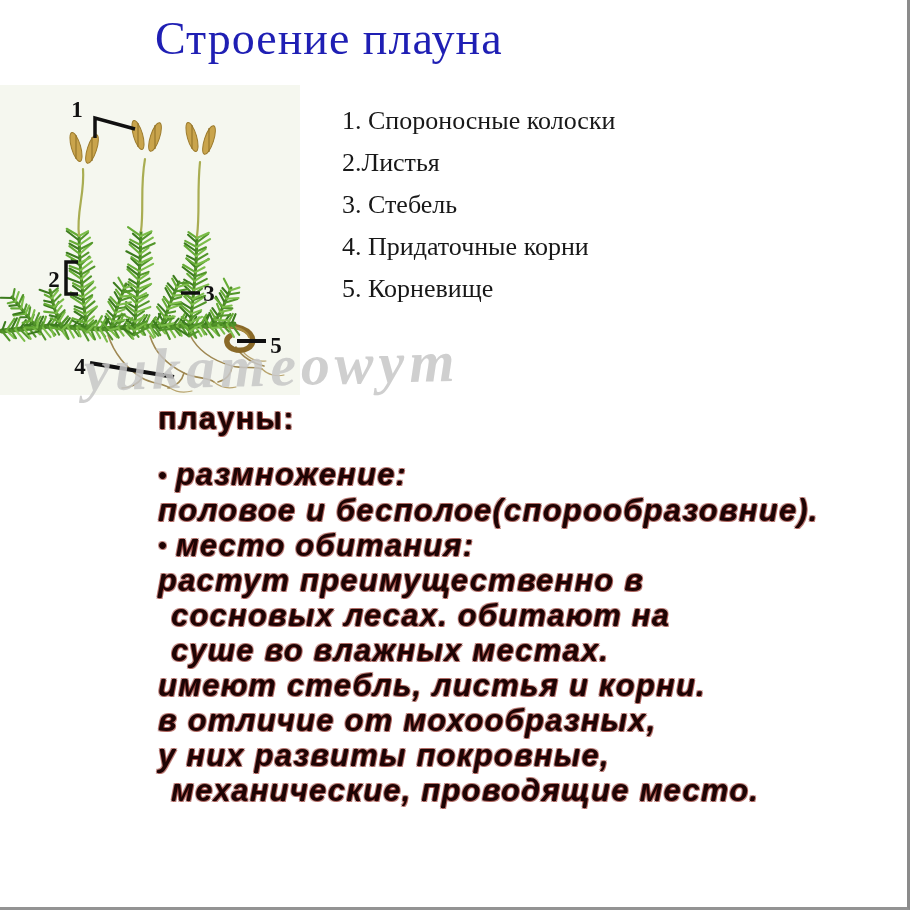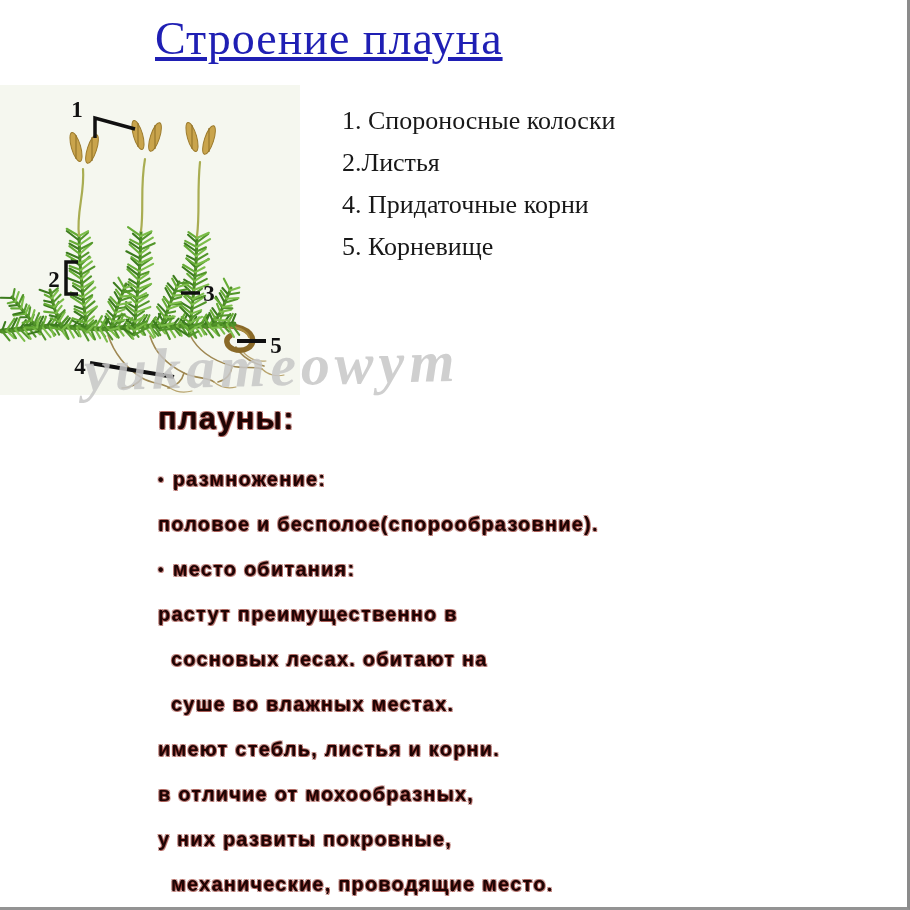--- a/index.html
+++ b/index.html
@@ -5,42 +5,42 @@
   html,body{margin:0;padding:0;background:#e8e8e8;}
   #page{
     position:relative;width:910px;height:910px;background:#ffffff;
     overflow:hidden;box-sizing:border-box;
     border-right:3px solid #8b8b8b;border-bottom:3px solid #939393;
     font-family:"Liberation Sans",sans-serif;
   }
   .slide-title{
     position:absolute;left:155px;top:12px;
     font-family:"Liberation Serif",serif;font-weight:500;
-    font-size:46px;color:#1f1fb4;letter-spacing:1px;white-space:nowrap;text-decoration:underline;
+    font-size:46px;color:#1f1fb4;letter-spacing:1px;white-space:nowrap;
   }
   #figure-wrap{position:absolute;left:0;top:85px;width:300px;height:310px;}
   #legend{
     position:absolute;left:342px;top:100px;
     font-family:"Liberation Serif",serif;font-size:26px;color:#181818;
   }
   .legend-item{line-height:42px;white-space:nowrap;}
   .watermark{
     position:absolute;left:84px;top:332px;width:420px;
     font-family:"Liberation Serif",serif;font-style:italic;font-weight:bold;
     font-size:58px;color:#c7c7c7;opacity:.85;letter-spacing:5px;
     transform:rotate(-1.5deg);white-space:nowrap;z-index:5;pointer-events:none;
   }
   #notes{
     position:absolute;left:158px;top:400px;width:740px;
     color:#1d0404;font-weight:bold;letter-spacing:1.2px;
     text-shadow:1px 1px 0 rgba(138,26,16,.55),-1px -1px 0 rgba(138,26,16,.45),
                 1px -1px 0 rgba(138,26,16,.35),-1px 1px 0 rgba(138,26,16,.35);
   }
   .notes-heading{font-size:31px;line-height:38px;margin-bottom:19px;}
-  .note-line{font-size:20px;line-height:45px;white-space:nowrap;}
+  .note-line{font-size:31px;line-height:35px;white-space:nowrap;font-style:italic;}
   .note-line.indent{padding-left:13px;}
   .bullet{font-size:.78em;vertical-align:.06em;padding-right:8px;}
   svg text.fig-num{
     font-family:"Liberation Serif",serif;font-weight:bold;font-size:23px;fill:#101010;
   }
 </style>
 </head>
 <body>
 
 <div id="page">
@@ -474,20 +474,21 @@
       <text class="fig-num" x="54" y="202" text-anchor="middle">2</text>
       <text class="fig-num" x="209" y="216" text-anchor="middle">3</text>
       <text class="fig-num" x="80" y="289" text-anchor="middle">4</text>
       <text class="fig-num" x="276" y="268" text-anchor="middle">5</text>
     </svg>
   </div>
 
   <div id="legend">
       <div class="legend-item">1. Спороносные колоски</div>
       <div class="legend-item">2.Листья</div>
+      <div class="legend-item">3. Стебель</div>
       <div class="legend-item">4. Придаточные корни</div>
       <div class="legend-item">5. Корневище</div>
     </div>
 
   <div class="watermark">yukameowym</div>
 
   <div id="notes">
     <div class="notes-heading">плауны:</div>
     <div>
         <div class="note-line"><span class="bullet">•</span><span>размножение:</span></div>

